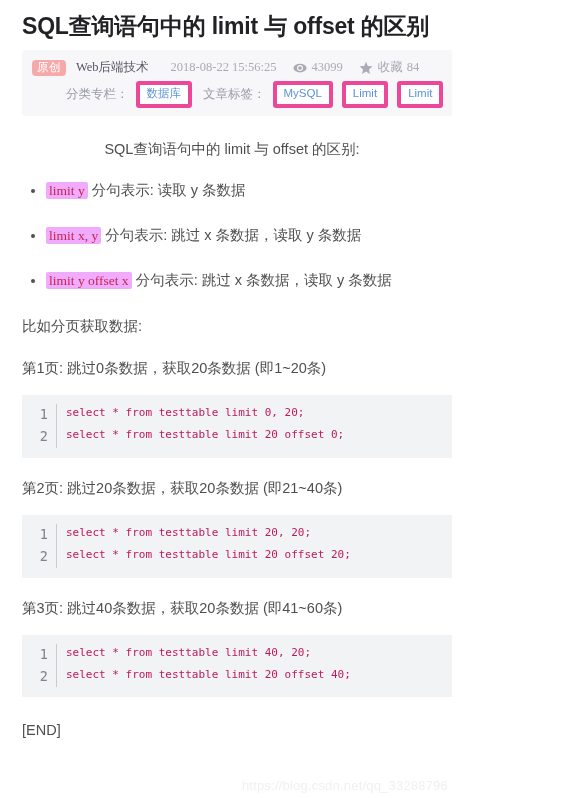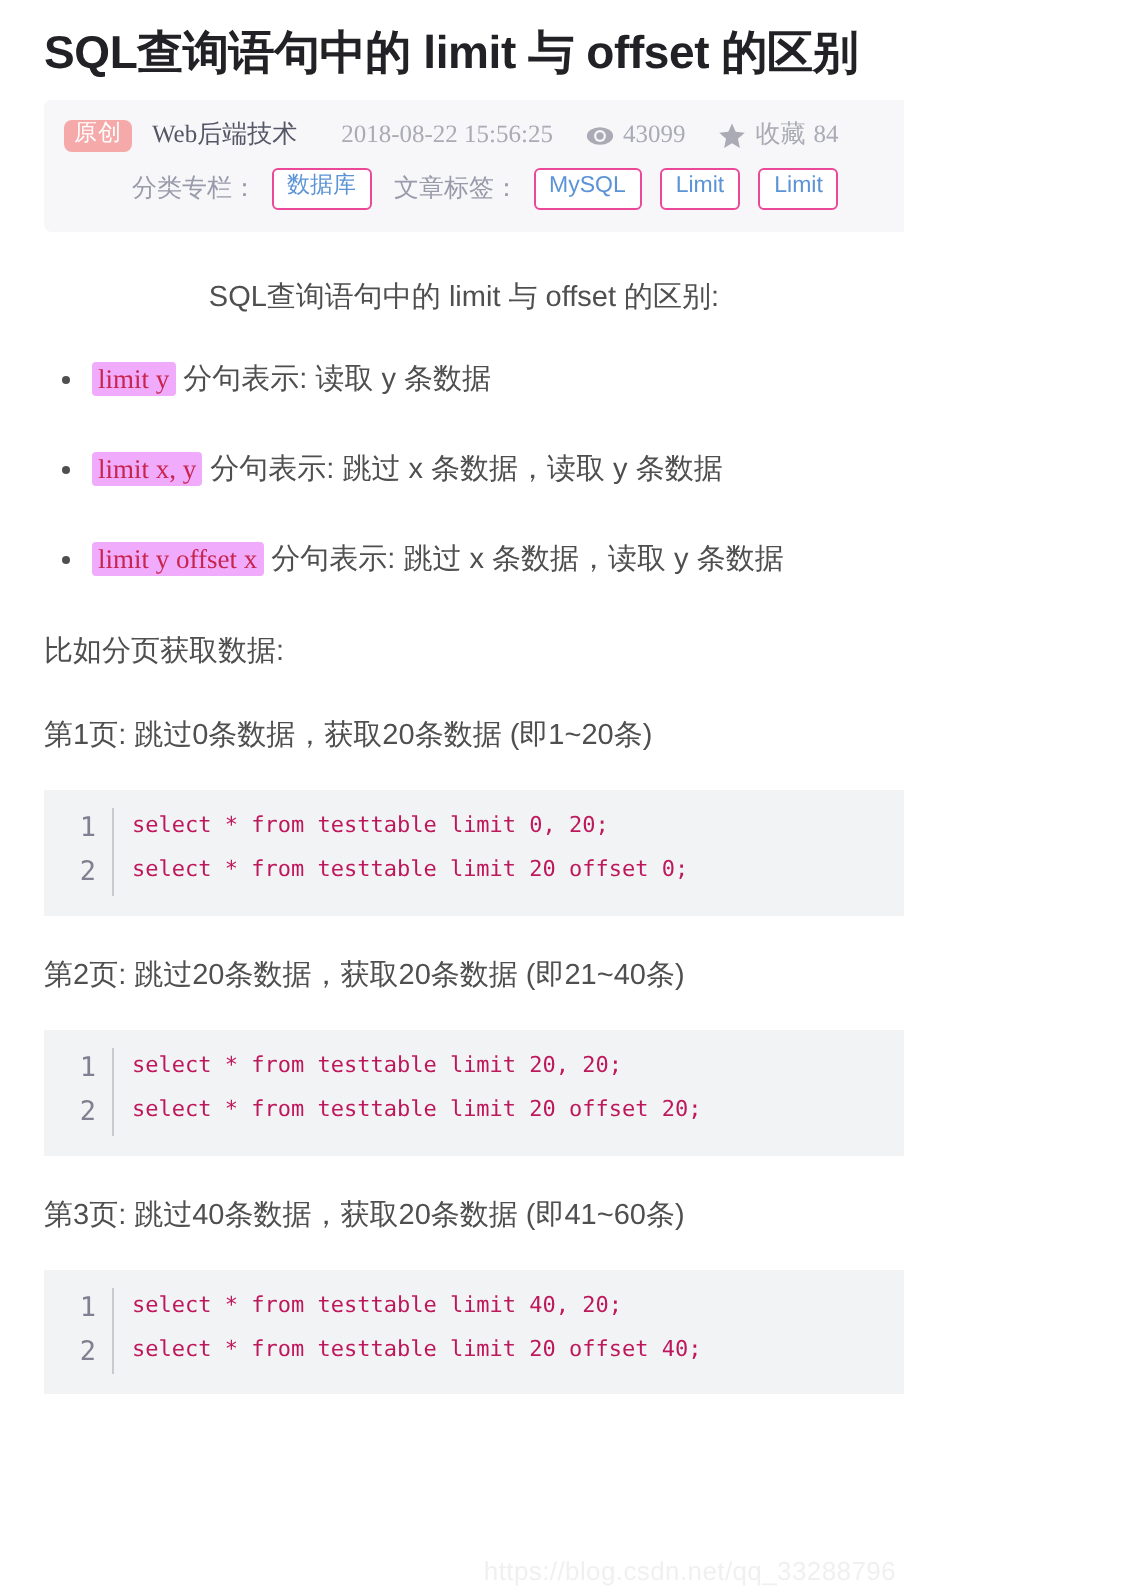--- a/index.html
+++ b/index.html
@@ -107,21 +107,21 @@
   }
   .tag-label {
     color: #999aaa;
     font-size: 12.5px;
     margin-right: 7px;
   }
   .tag-chip {
     display: inline-flex;
     align-items: center;
     justify-content: center;
-    border: 1px solid #ec4899;
+    border: 4px solid #ec4899;
     background: #ffffff;
     color: #5b93d6;
     font-size: 11.5px;
     border-radius: 3px;
     padding: 2px 7px 3px 7px;
     margin-right: 9px;
     line-height: 1.2;
   }
   .tag-sep { margin-left: 2px; }
 
@@ -305,16 +305,17 @@
       <div class="code-line">
         <span class="ln">1</span>
         <span class="code-text">select * from testtable limit 40, 20;</span>
       </div>
       <div class="code-line">
         <span class="ln">2</span>
         <span class="code-text">select * from testtable limit 20 offset 40;</span>
       </div>
     </div>
 
+    <p class="para p-end">[END]</p>
   </div>
 
   <div class="watermark">https://blog.csdn.net/qq_33288796</div>
 </div>
 
 </body></html>

